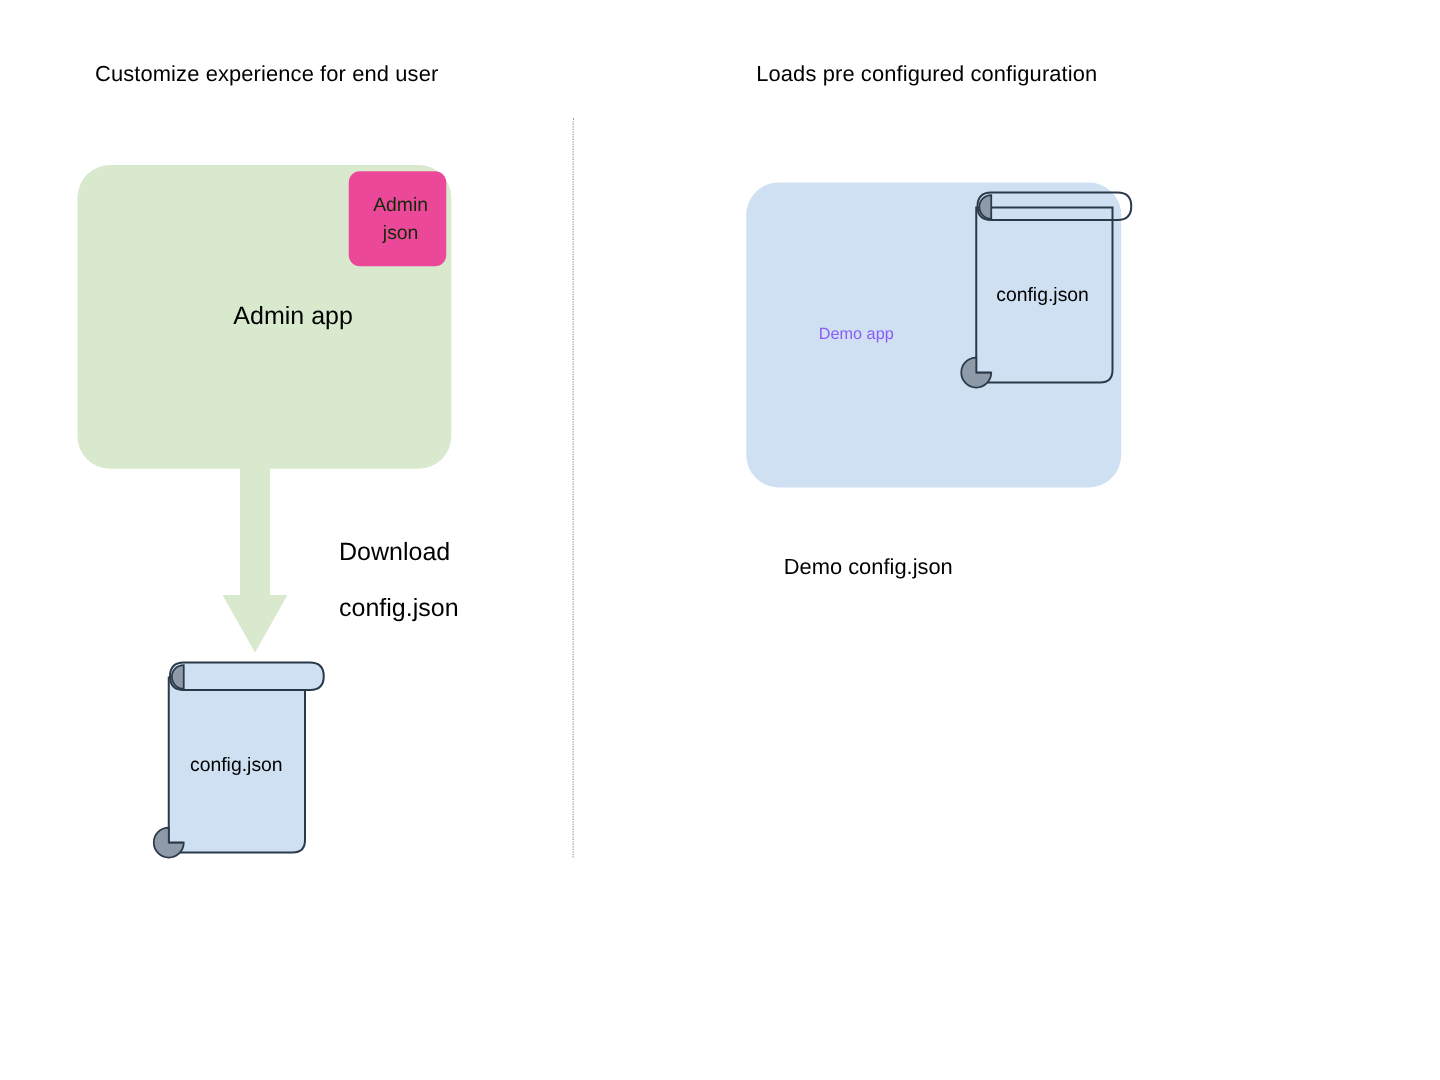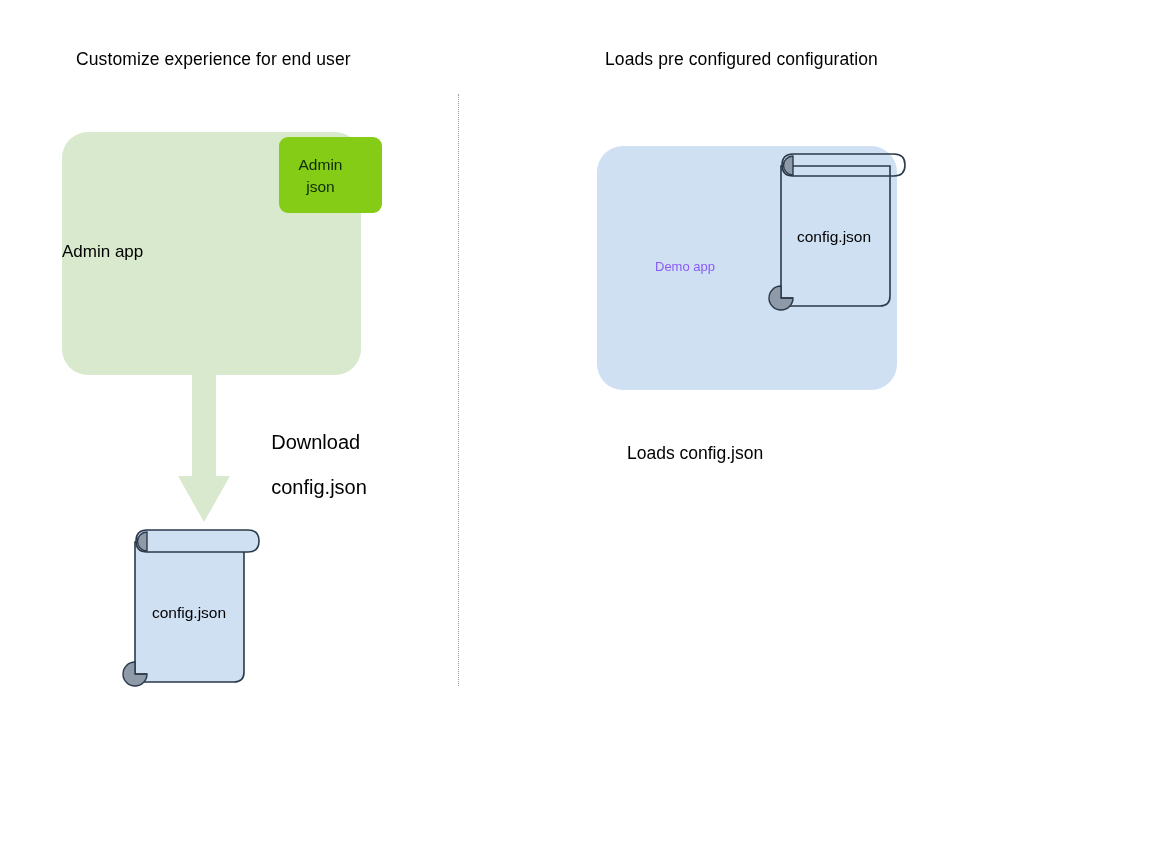--- a/index.html
+++ b/index.html
@@ -52,30 +52,31 @@
     width: 299px;
     height: 243px;
     background: #d9e9cd;
     border-radius: 26px;
   }
   #admin-app-label {
     position: absolute;
     left: 0;
     top: 110px;
     width: 345px;
-    font-size: 17px;
+    text-align: center;
+    font-size: 20px;
     color: #000;
   }
   #admin-panel {
     position: absolute;
     left: 279px;
     top: 137px;
-    width: 103px;
+    width: 78px;
     height: 76px;
-    background: #84cc16;
+    background: #ec4899;
     border-radius: 9px;
   }
   #admin-panel-label {
     position: absolute;
     left: 0;
     top: 17px;
     width: 83px;
     text-align: center;
     font-size: 15.5px;
     line-height: 22px;
@@ -224,15 +225,15 @@
                L 21 24
                Q 10 24 10 13
                Q 10 2 21 2 Z" fill="none" stroke="#2b3a4a" stroke-width="1.6"></path>
       <path d="M 21 4 A 9.5 9.5 0 1 0 21 23 L 21 13.5 Z" fill="#8f9aa8" stroke="#2b3a4a" stroke-width="1.4"></path>
       <path d="M 9 134 A 12 12 0 1 0 21 146 L 9 146 Z" fill="#8f9aa8" stroke="#2b3a4a" stroke-width="1.4"></path>
       <path d="M 9 146 L 21 146" stroke="#2b3a4a" stroke-width="1.4" fill="none"></path>
     </svg>
   </div>
   <div class="doc-label" id="doc-right-label">config.json</div>
 
-  <div id="loads-caption">Loads config.json</div>
+  <div id="loads-caption">Demo config.json</div>
 
 </div>
 
 </body></html>

